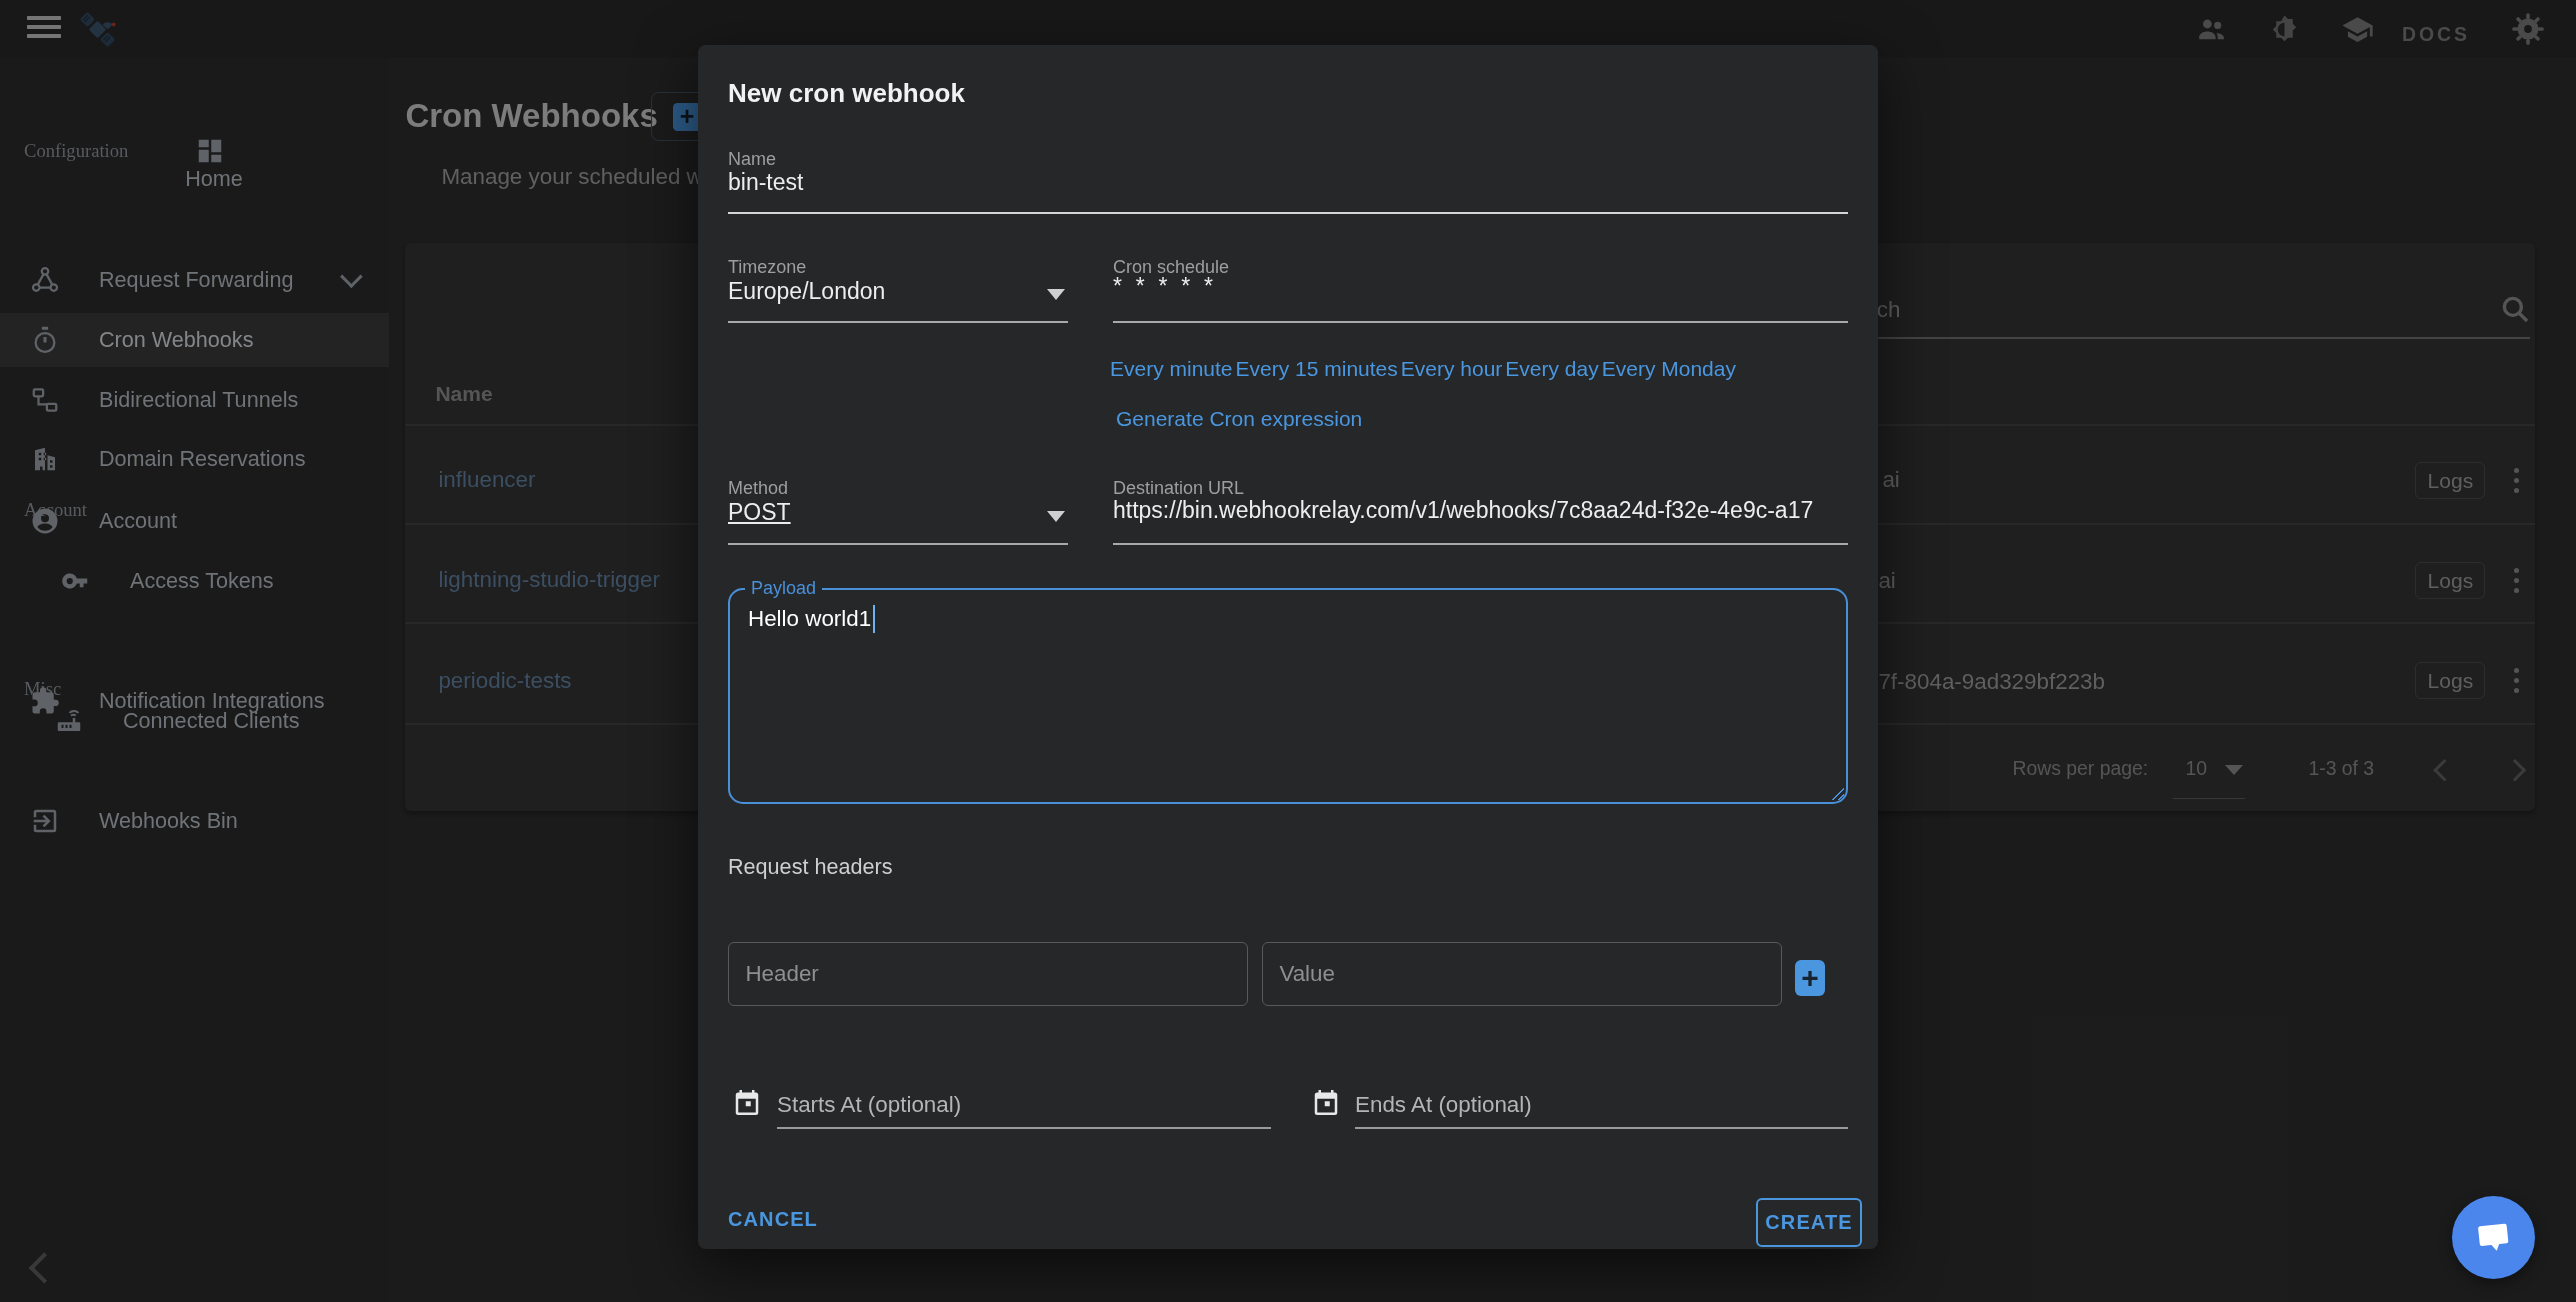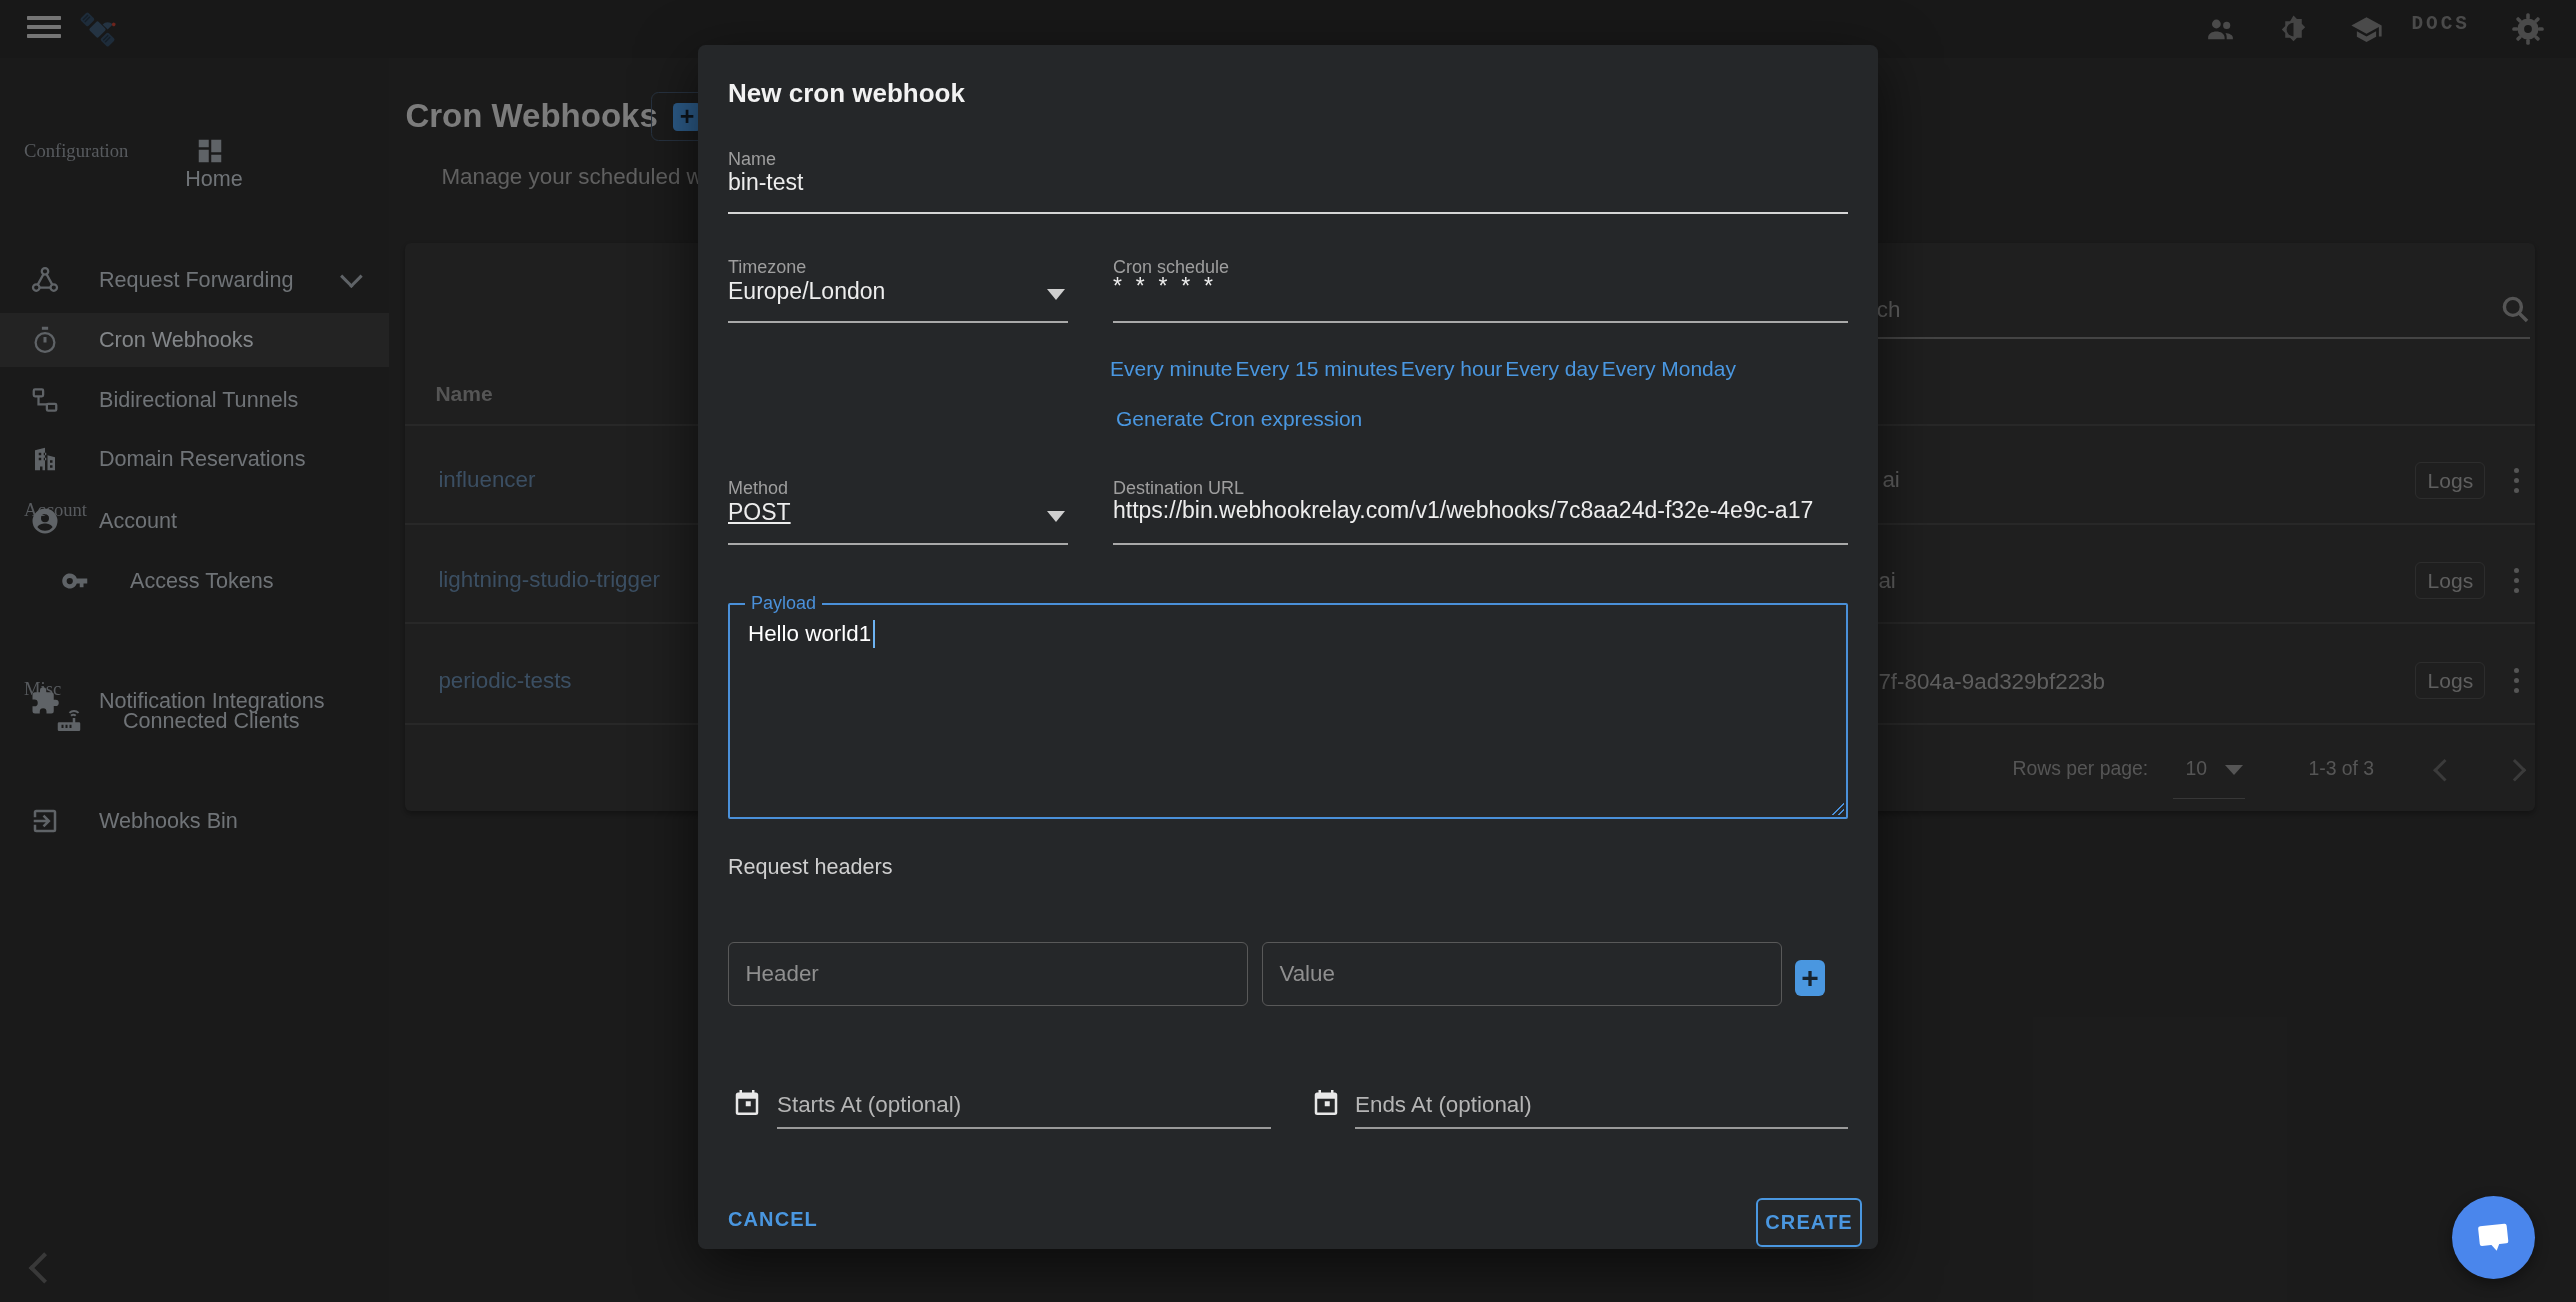--- a/index.html
+++ b/index.html
@@ -5,21 +5,21 @@
   * { margin:0; padding:0; box-sizing:border-box; }
   html,body { width:2576px; height:1303px; overflow:hidden; background:#2d2d2d;
               font-family:"Liberation Sans","DejaVu Sans",sans-serif; }
   .abs { position:absolute; }
 
   
   #topbar { position:absolute; left:0; top:0; width:2576px; height:58px; background:#272727; z-index:10; }
   .burger { position:absolute; left:27px; top:16.4px; width:34px; height:25px; cursor:pointer; }
   .burger div { height:3.7px; background:#bdbdbd; border-radius:0.7px; margin-bottom:5.2px; }
   .tb-right { position:absolute; right:30px; top:0; height:58px; display:flex; align-items:center; gap:40px; color:#787878; }
-  .docs-wrap { display:flex; align-items:flex-start; gap:28px;font-family:Liberation Mono, monospace; }
+  .docs-wrap { display:flex; align-items:flex-end; gap:28px; }
   .docs-txt { font-size:19.4px; letter-spacing:3px; color:#787878; font-weight:bold; }
 
   
   #sidebar { position:absolute; left:0; top:58px; width:389px; height:1245px; background:#2a2a2a; z-index:10; }
   .sect-label { position:absolute; left:24px; font-size:18.6px; color:#8d9298;font-family:Liberation Serif, serif; }
   .side-item { position:absolute; left:0; width:389px; height:54px; display:flex; align-items:center; cursor:pointer; color:#b4bac0; }
   .side-item.active { background:rgba(255,255,255,0.07); color:#d3d8dd; }
   .side-item .ic { width:30px; height:30px; margin-left:30px; flex:0 0 30px; color:#9aa0a6; }
   .side-item .lbl { margin-left:39px; font-size:21.6px; white-space:nowrap; }
   .side-item .chev { margin-left:auto; margin-right:33px; width:16.4px; height:16.4px; border-right:3px solid #9aa0a6; border-bottom:3px solid #9aa0a6; transform:rotate(45deg) translateY(-4.5px); }
@@ -47,21 +47,21 @@
   
   #overlay { position:absolute; left:0; top:0; width:2576px; height:1303px; background:rgba(0,0,0,0.38); z-index:50; }
   #modal { position:absolute; left:698px; top:45px; width:1180px; height:1204px; background:#252729; border-radius:7.5px; box-shadow:0 18px 60px rgba(0,0,0,0.6); z-index:100; }
   .m-title { position:absolute; left:30px; top:33px; font-size:26px; font-weight:bold; color:#f2f2f2; }
   .f-label { position:absolute; font-size:18px; color:#9e9e9e; }
   .f-input { position:absolute; background:transparent; border:none; outline:none; color:#ededed; font-size:23px; font-family:inherit; }
   .u-line { position:absolute; height:1.5px; background:#b9b9b9; }
   .sel-val { position:absolute; font-size:23px; color:#ededed; cursor:pointer; }
   .sel-caret { position:absolute; width:0; height:0; border-left:9.7px solid transparent; border-right:9.7px solid transparent; border-top:11.2px solid #cfcfcf; cursor:pointer; }
   .qlink { font-size:21px; color:#4a97e0; cursor:pointer; white-space:nowrap; }
-  .payload-box { position:absolute; left:30px; top:558px; width:1120px; height:216px; border:2.2px solid #4a90d9; border-radius:2px; }
+  .payload-box { position:absolute; left:30px; top:543px; width:1120px; height:216px; border:2.2px solid #4a90d9; border-radius:15px; }
   .payload-lbl { position:absolute; left:15px; top:-12px; background:#252729; padding:0 6px; font-size:18px; color:#4a90d9; }
   .payload-text { position:absolute; left:18px; top:15px; font-size:22.4px; color:#fff; display:flex; align-items:center; }
   .caret-bar { display:inline-block; width:2.2px; height:28px; background:#6db3f2; margin-left:1.5px; }
   .resize-h { position:absolute; right:2.2px; bottom:2.2px; width:12px; height:12px;
               background:linear-gradient(135deg, transparent 50%, #4a90d9 50%, #4a90d9 58%, transparent 58%, transparent 72%, #4a90d9 72%, #4a90d9 80%, transparent 80%); }
   .hdr-input { position:absolute; top:897px; width:520px; height:64px; background:transparent; border:1.5px solid #595959; border-radius:6px; color:#8f8f8f; font-size:22.4px; padding-left:16.4px; outline:none; font-family:inherit; }
   .hdr-input::placeholder { color:#8f8f8f; }
   .plus-btn { position:absolute; left:1097px; top:915px; width:30px; height:36px; background:#4a97e0; border-radius:6px; color:#17232e; font-size:30px; font-weight:bold; display:flex; align-items:center; justify-content:center; cursor:pointer; }
   .date-lbl { position:absolute; font-size:22.4px; color:#b5b5b5; cursor:pointer; }
   .cancel-btn { position:absolute; left:30px; top:1163px; font-size:20px; letter-spacing:1.1px; color:#4a97e0; font-weight:bold; cursor:pointer; }

